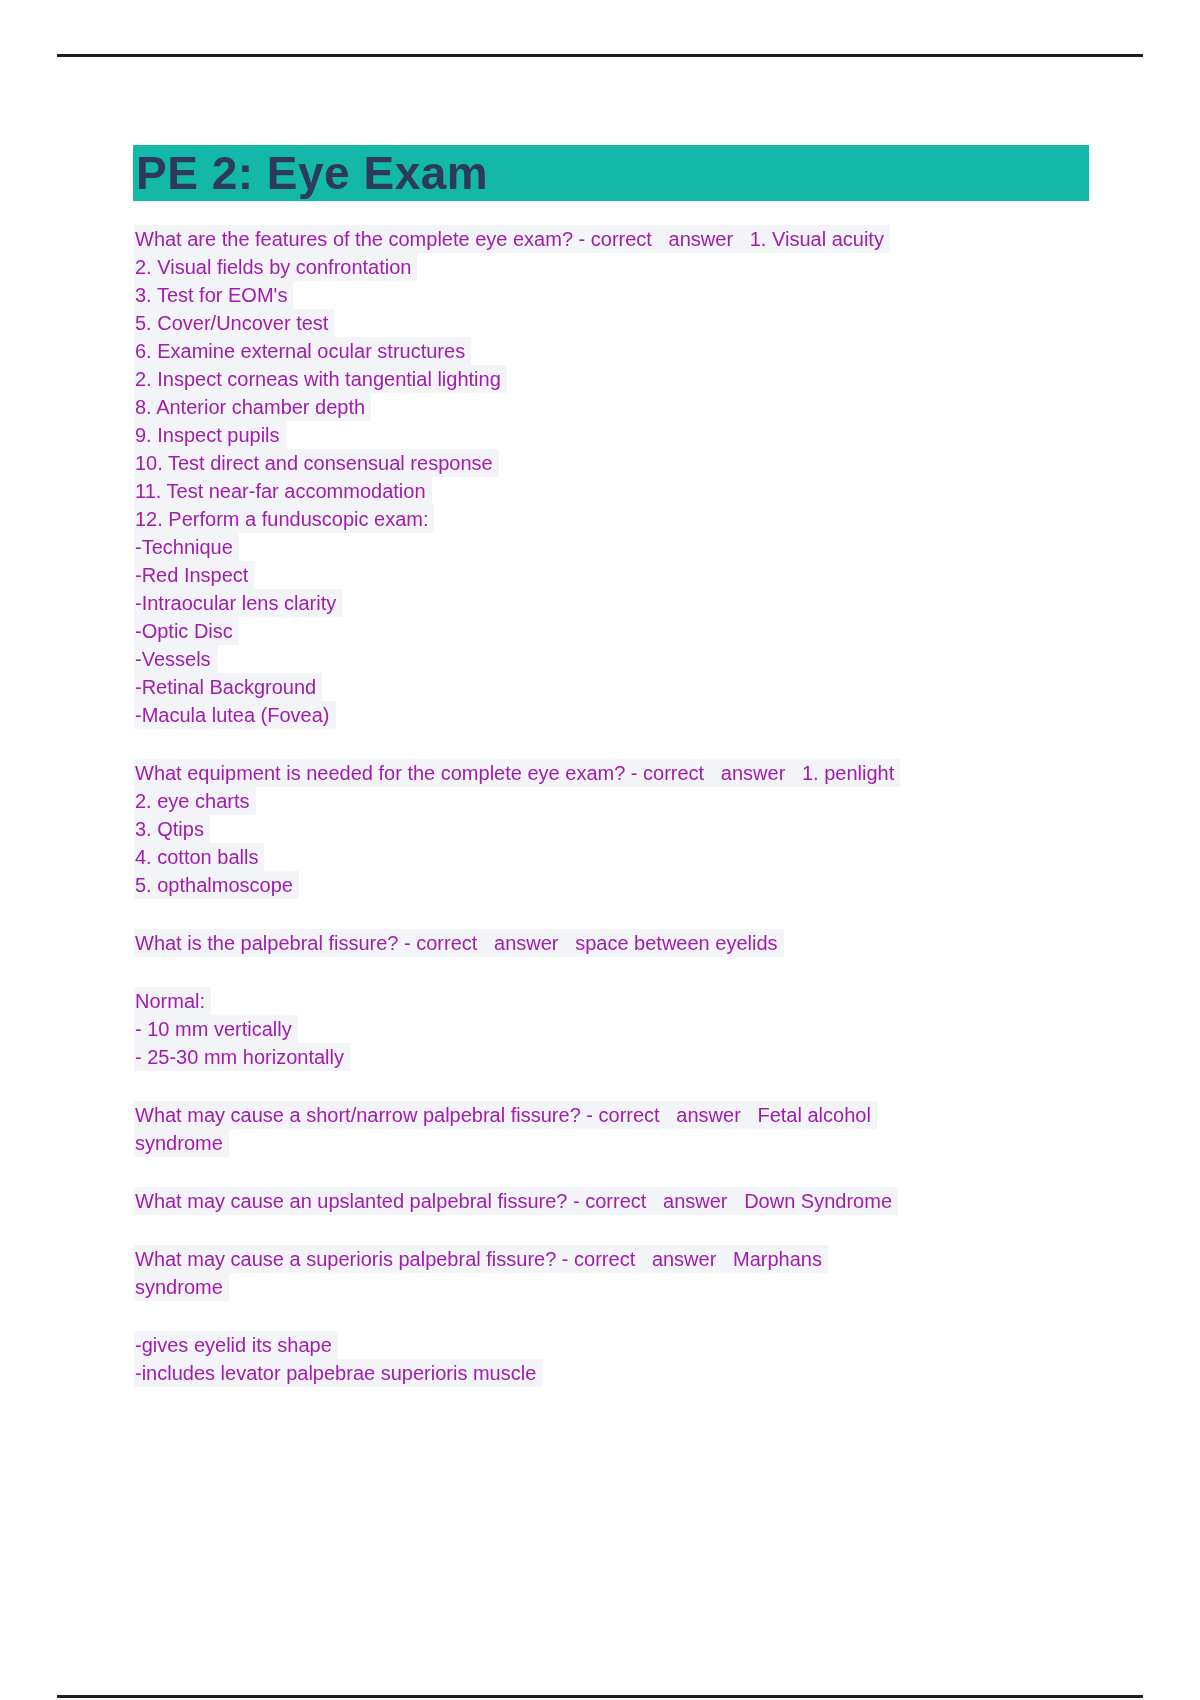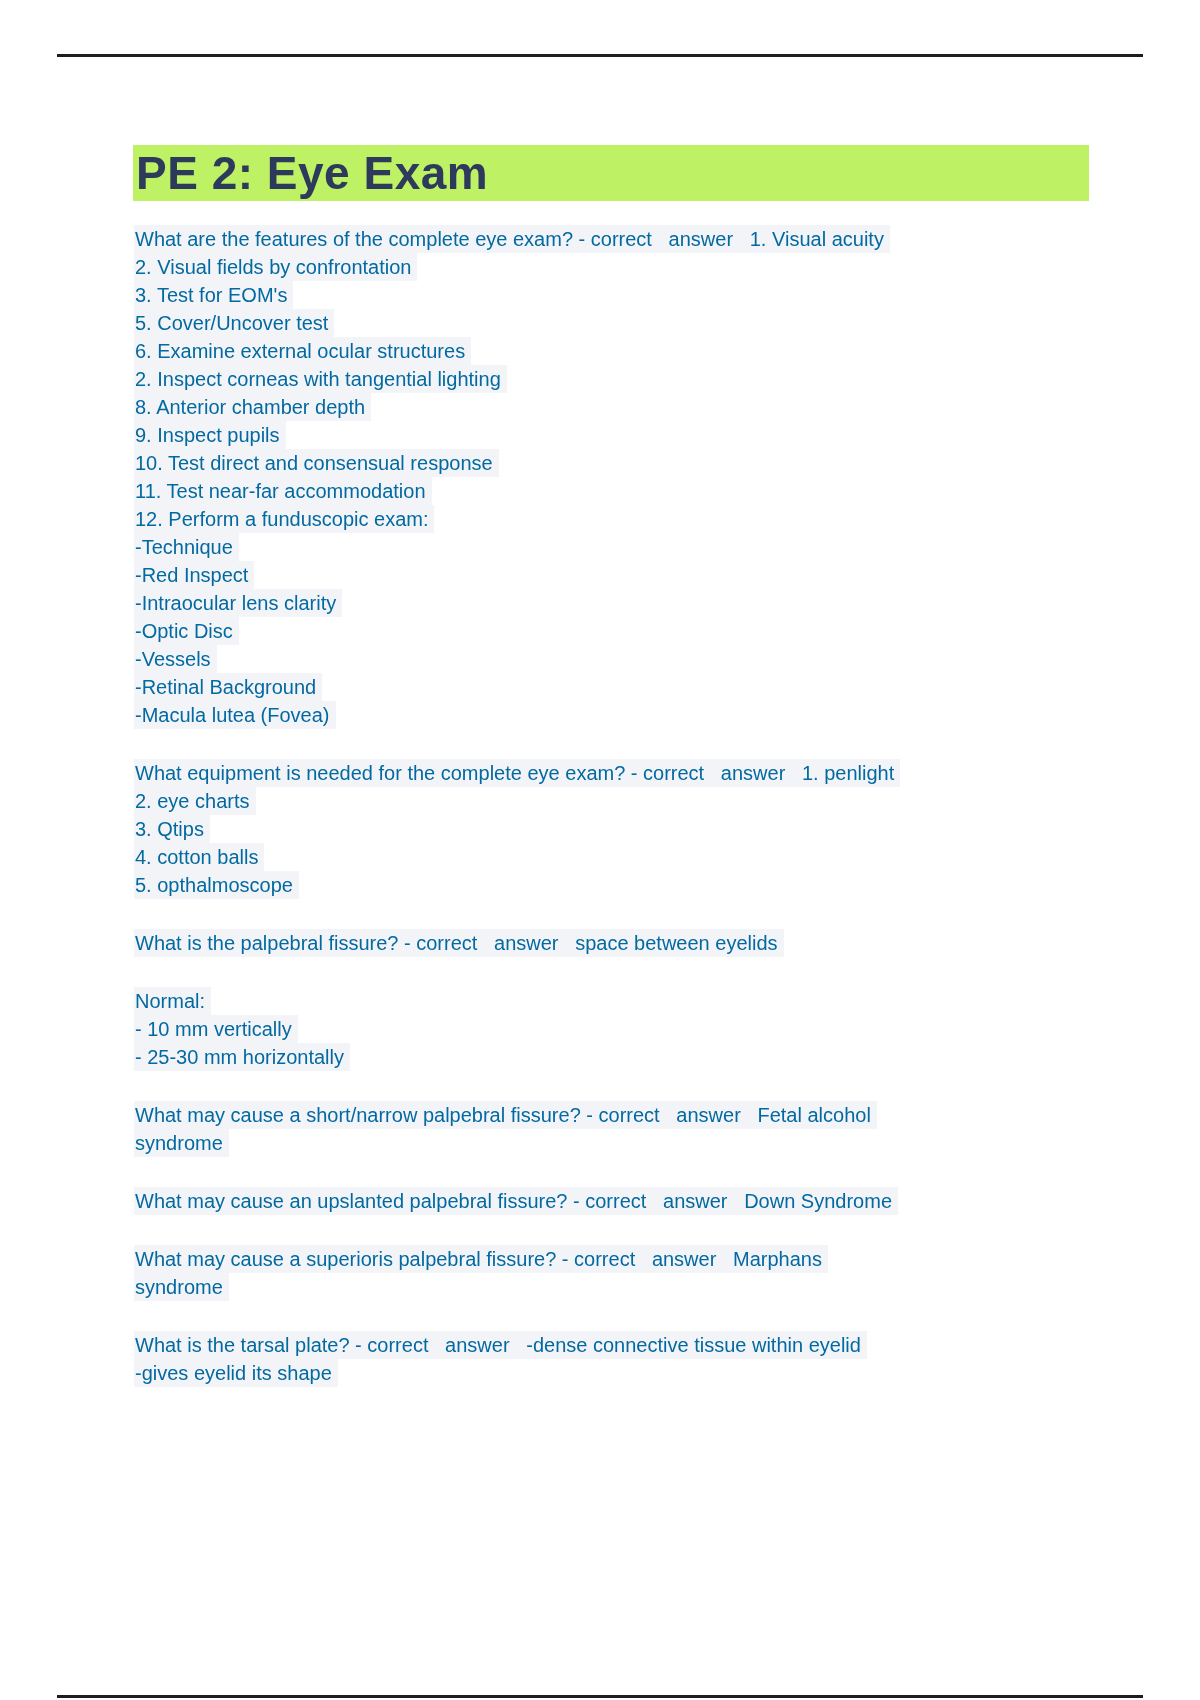--- a/index.html
+++ b/index.html
@@ -24,39 +24,39 @@
   }
   .rule.top { top: 54px; }
   .rule.bottom { top: 1695px; }
 
   .title-band {
     position: absolute;
     left: 133px;
     top: 145px;
     width: 956px;
     height: 56px;
-    background: #bef264;
+    background: #14b8a6;
   }
   .title-band h1 {
     margin: 0;
     padding: 0 0 0 3px;
     font-size: 46px;
     line-height: 56px;
     font-weight: bold;
     color: #2d3a5c;
     letter-spacing: 0.5px;
     white-space: nowrap;
   }
 
   .content {
     position: absolute;
     left: 135px;
     top: 225px;
     width: 958px;
-    color: #0369a1;
+    color: #a21caf;
     font-size: 20px;
     line-height: 28px;
   }
   .qa-block {
     margin: 0 0 30px 0;
   }
   .qa-line {
     min-height: 28px;
   }
   .qa-line .hl {
@@ -119,20 +119,20 @@
         <div class="qa-line"><span class="hl">syndrome</span></div>
       </div>
     <div class="qa-block">
         <div class="qa-line"><span class="hl">What may cause an upslanted palpebral fissure? - correct   answer   Down Syndrome</span></div>
       </div>
     <div class="qa-block">
         <div class="qa-line"><span class="hl">What may cause a superioris palpebral fissure? - correct   answer   Marphans</span></div>
         <div class="qa-line"><span class="hl">syndrome</span></div>
       </div>
     <div class="qa-block">
-        <div class="qa-line"><span class="hl">What is the tarsal plate? - correct   answer   -dense connective tissue within eyelid</span></div>
         <div class="qa-line"><span class="hl">-gives eyelid its shape</span></div>
+        <div class="qa-line"><span class="hl">-includes levator palpebrae superioris muscle</span></div>
       </div>
   </div>
 
   <div class="rule bottom"></div>
 
 </div>
 
 </body></html>

